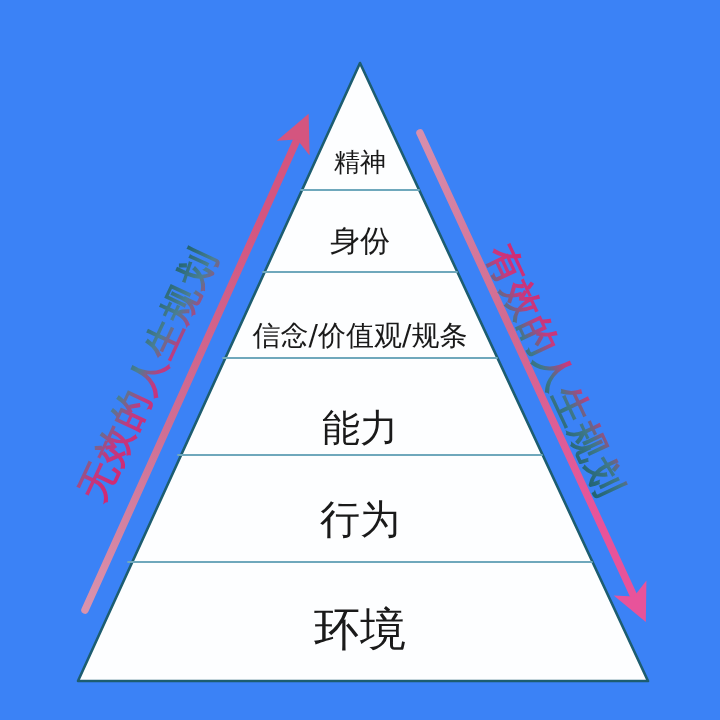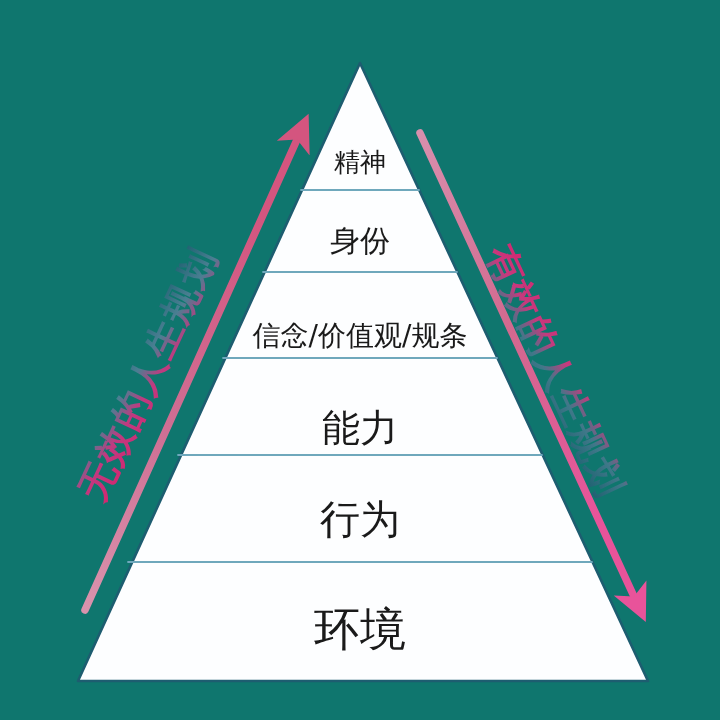--- a/index.html
+++ b/index.html
@@ -11,21 +11,21 @@
   body {
     width: 720px;
     height: 720px;
     overflow: hidden;
     font-family: "DejaVu Sans", "Liberation Sans", sans-serif;
   }
   #stage {
     position: relative;
     width: 720px;
     height: 720px;
-    background: #0f766e;
+    background: #3b82f6;
     text-decoration: underline;
   }
   #stage svg {
     position: absolute;
     top: 0;
     left: 0;
     width: 720px;
     height: 720px;
     display: block;
   }

